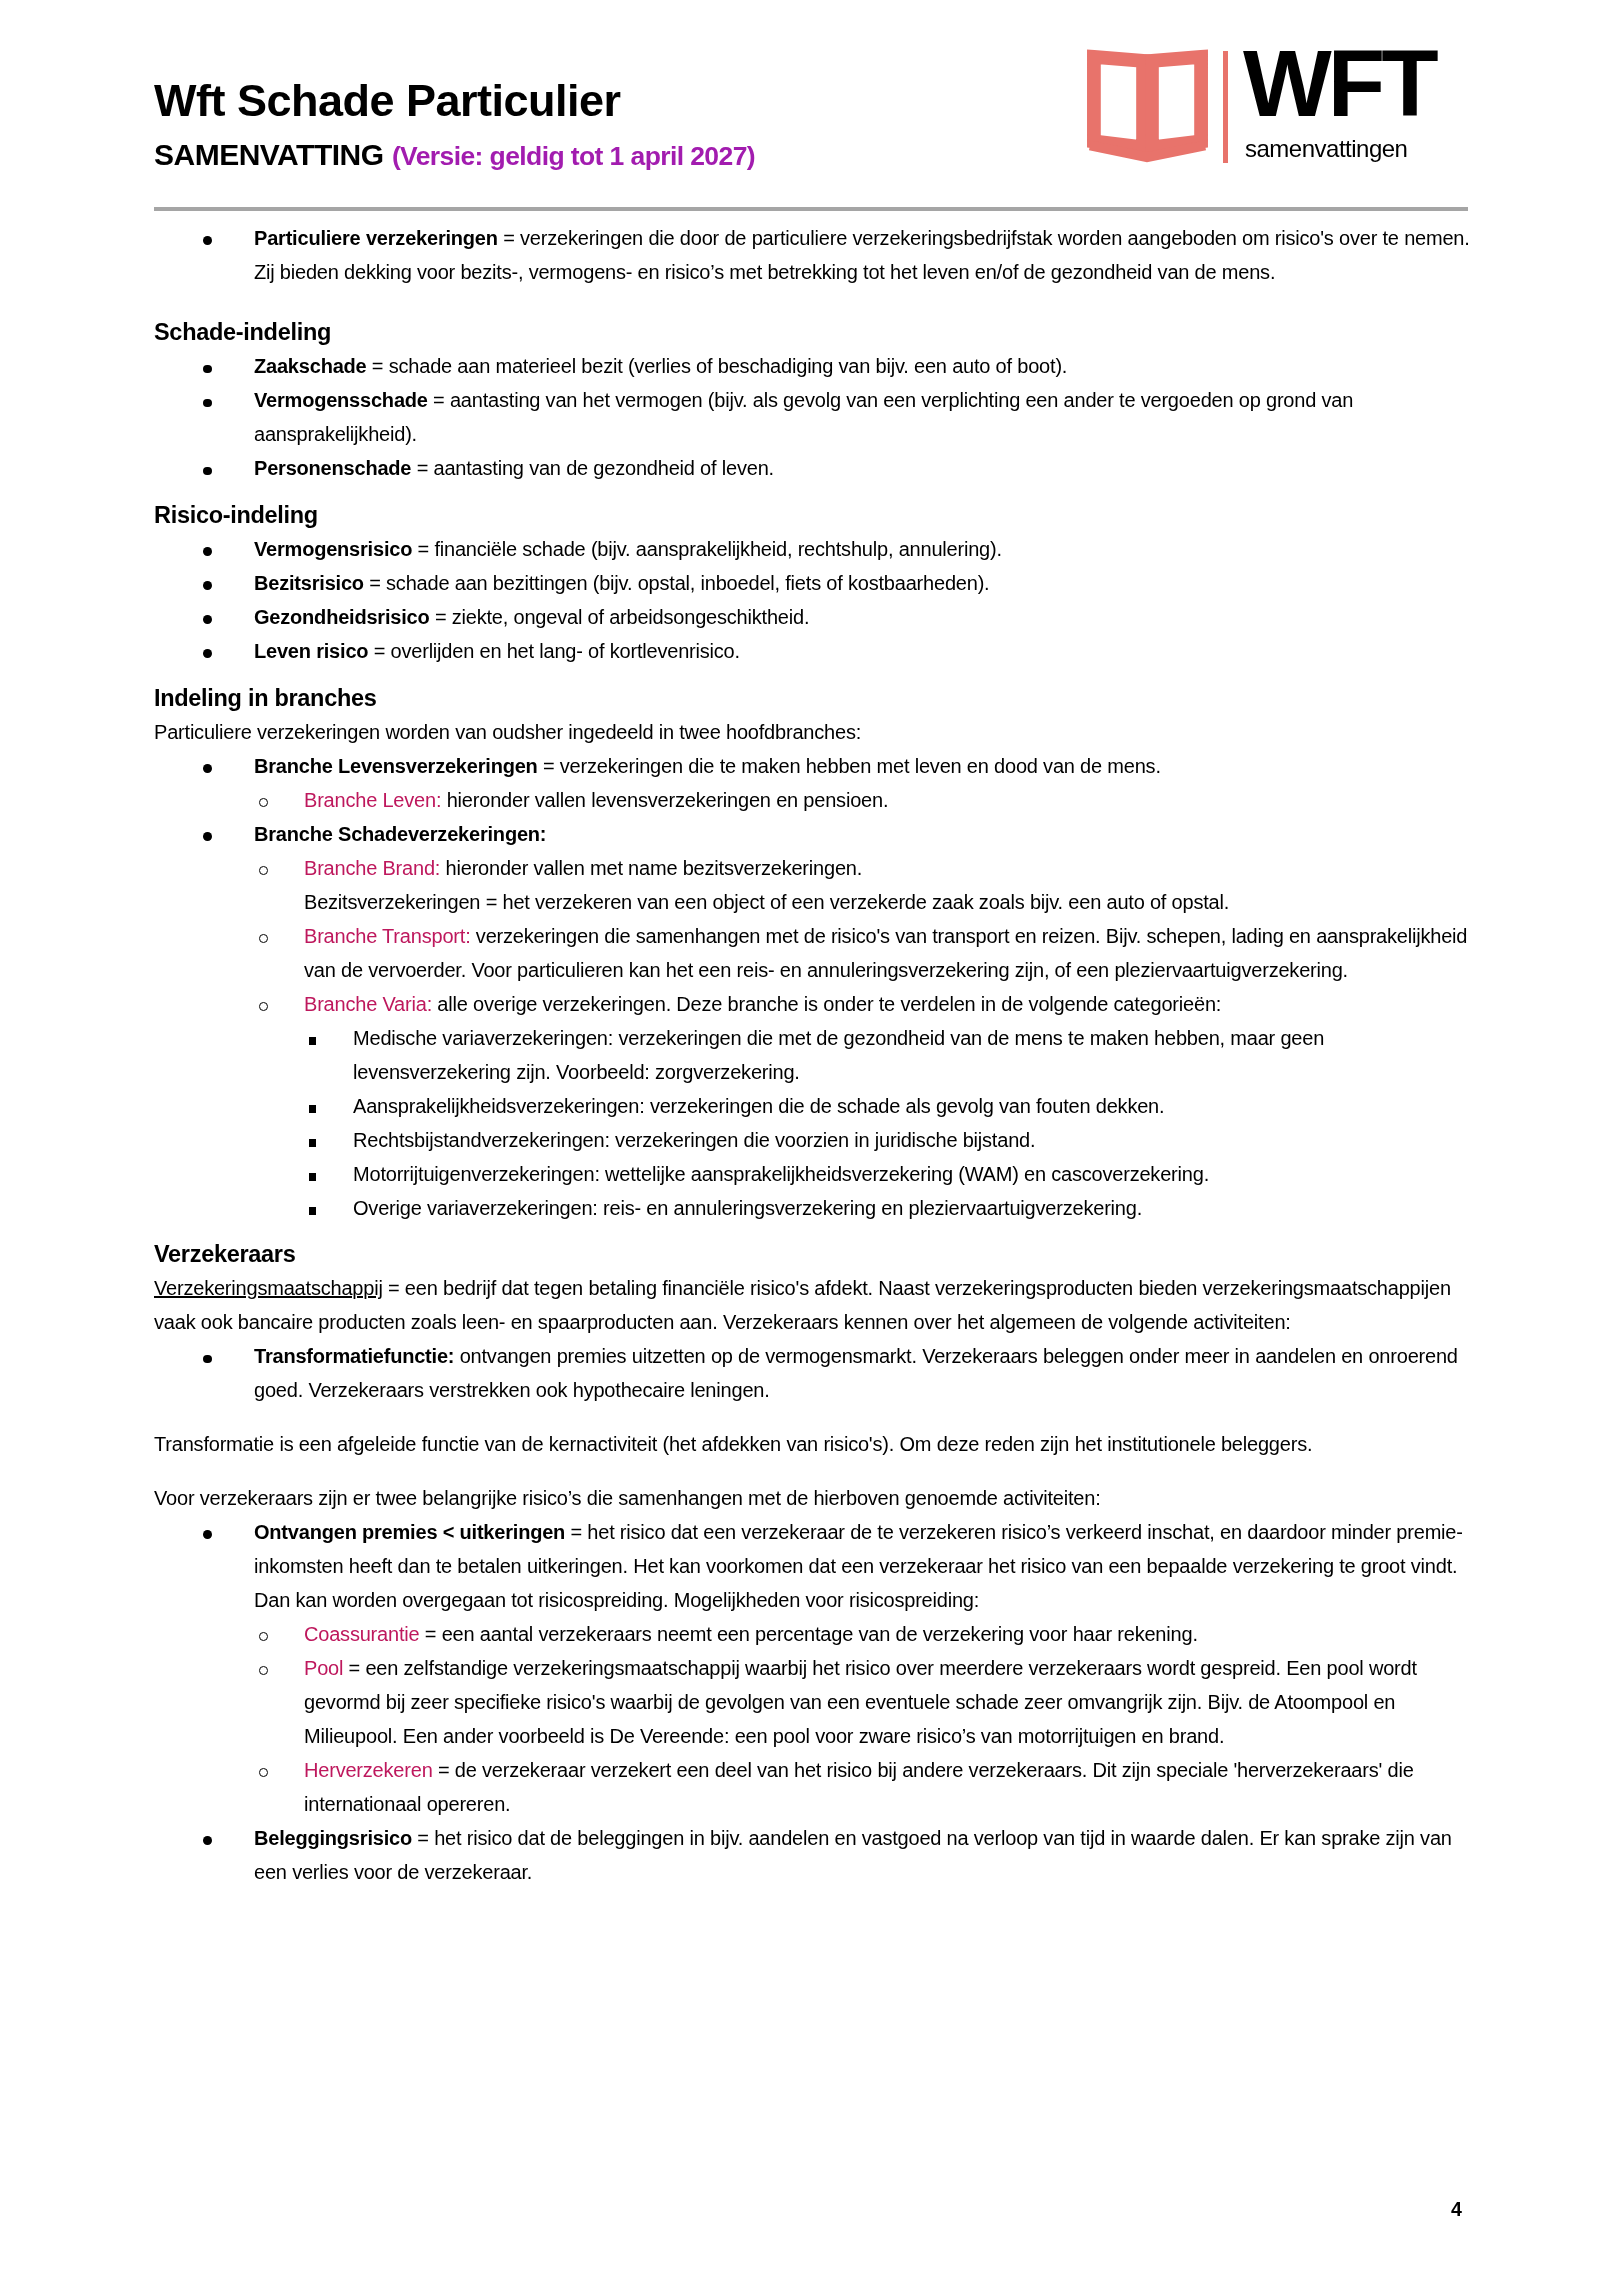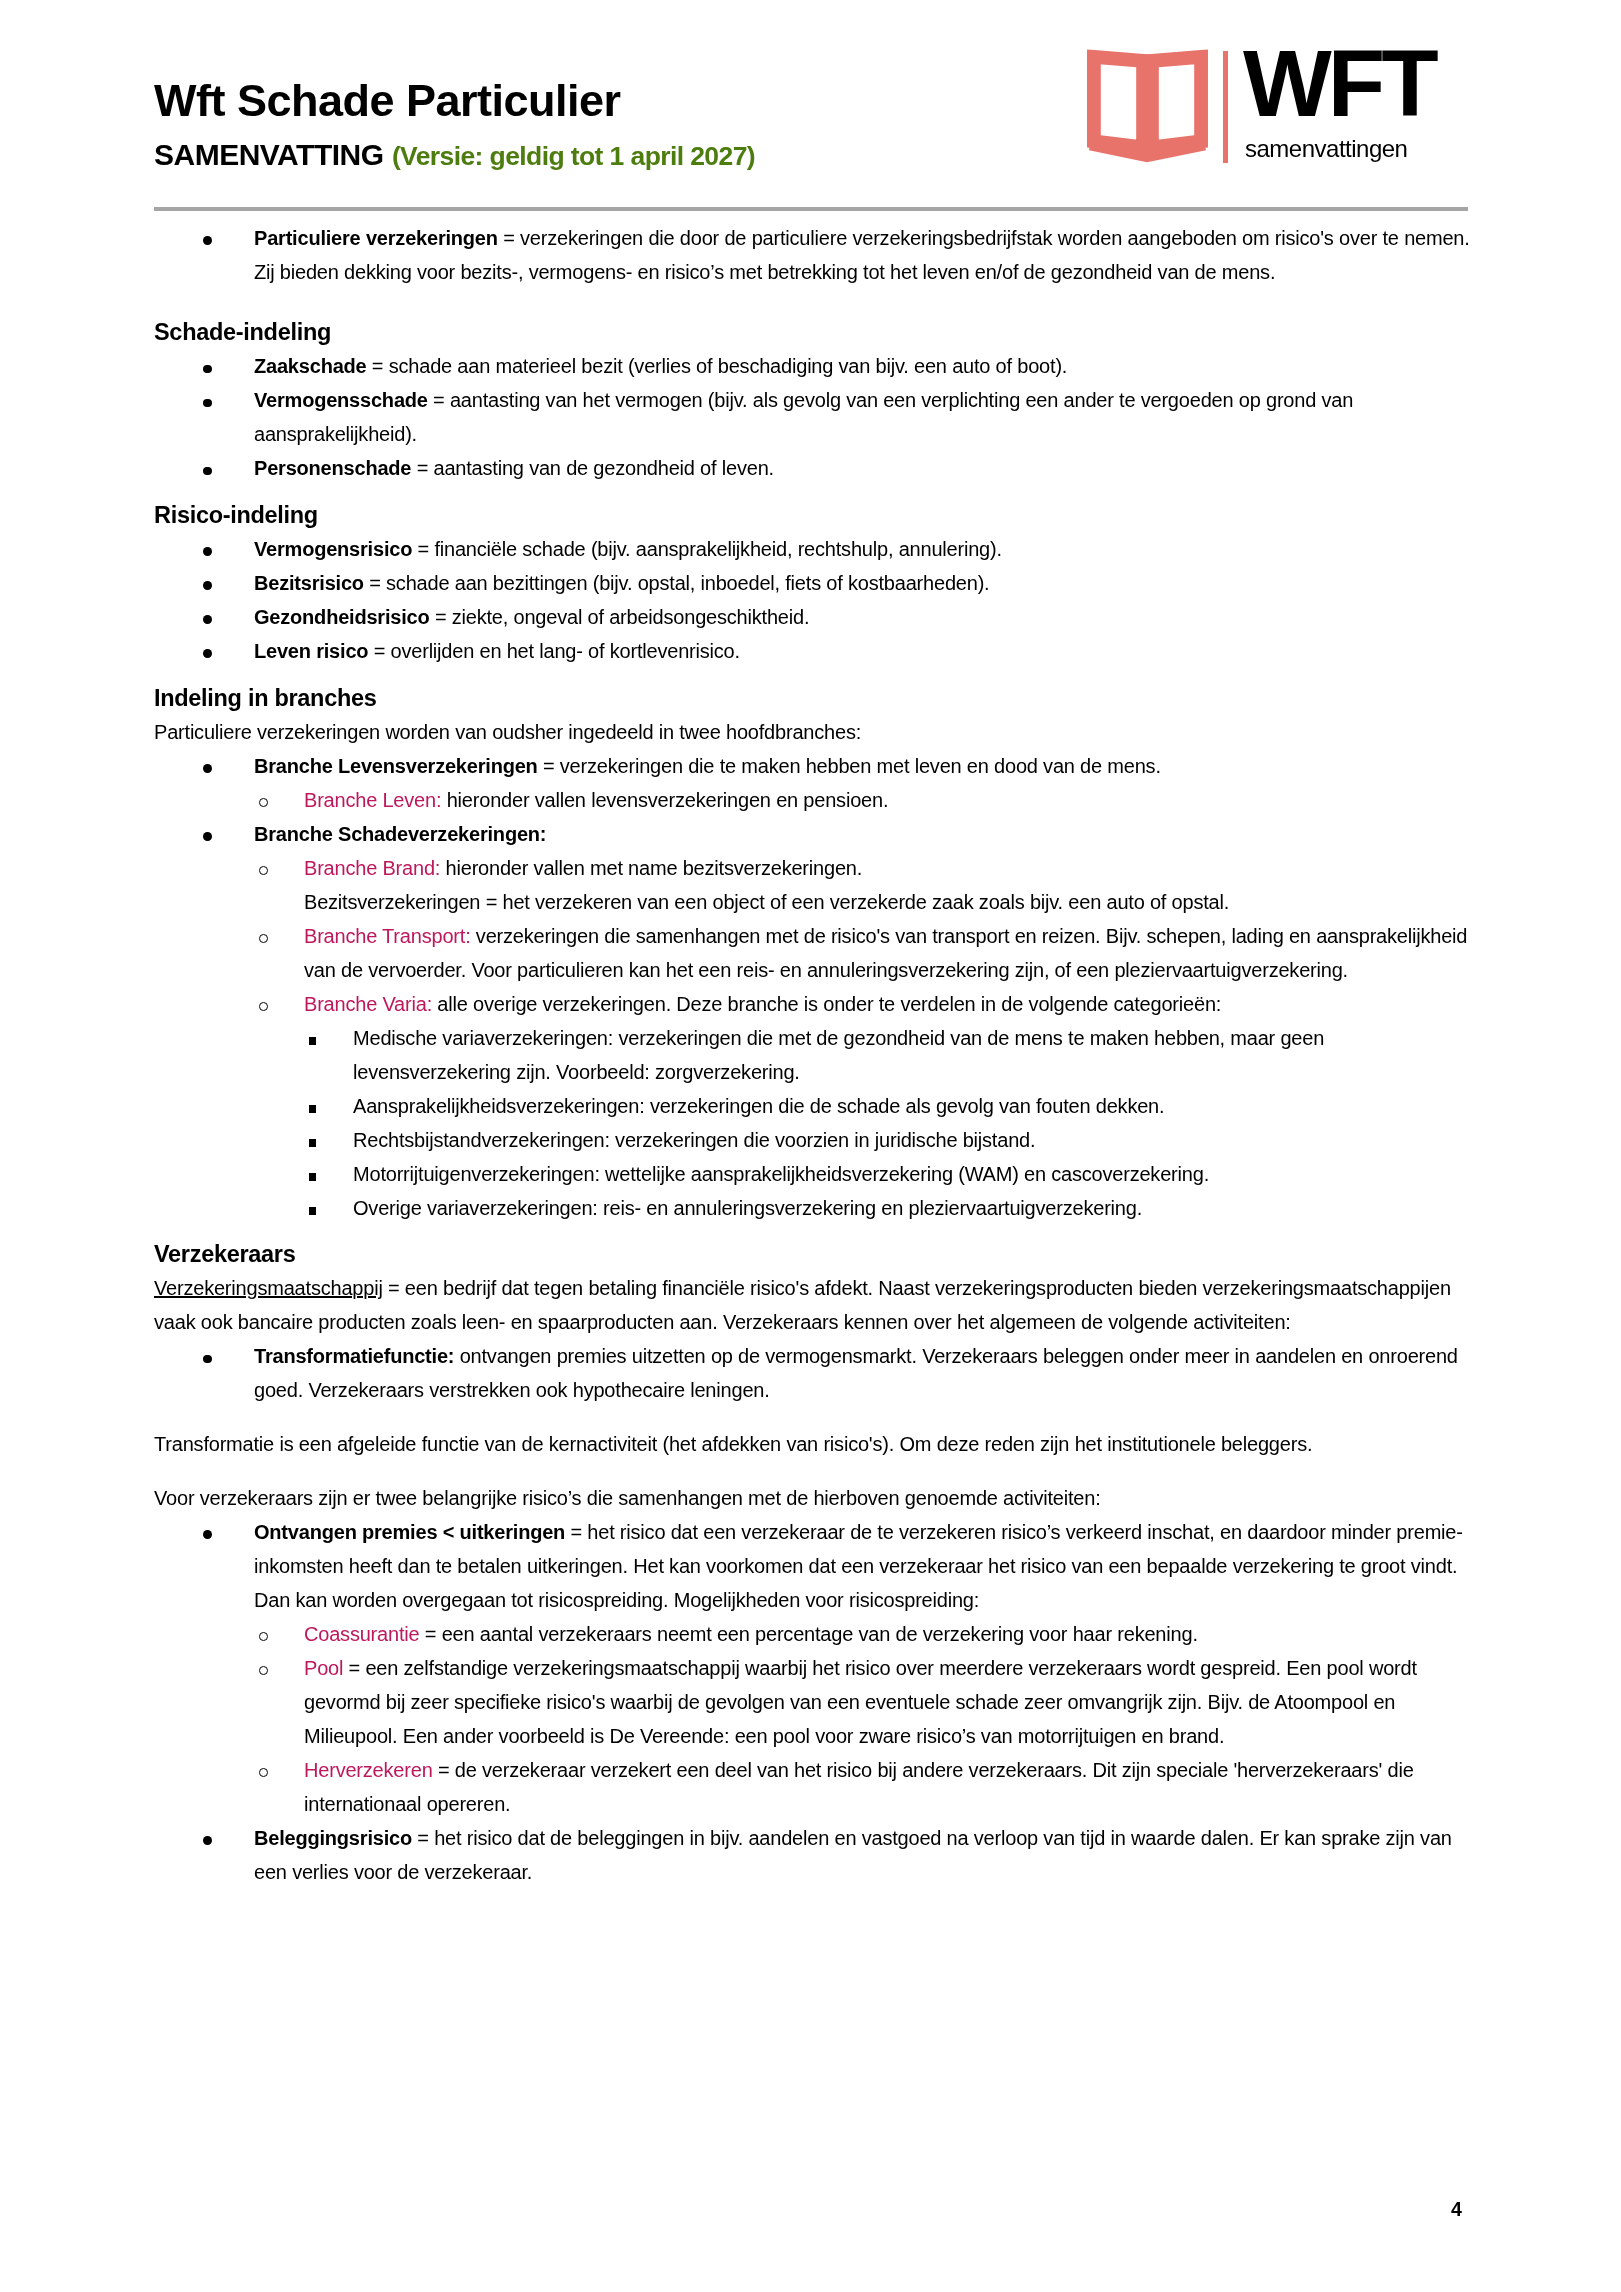--- a/index.html
+++ b/index.html
@@ -6,21 +6,21 @@
   body { width: 1621px; height: 2293px; position: relative; overflow: hidden;
          font-family: "Liberation Sans", "DejaVu Sans", sans-serif; color: #000; }
   .page { position: absolute; left: 0; top: 12px; width: 1602px; height: 2293px; }
 
   
   .title { position: absolute; left: 154px; top: 61px; font-size: 45px; font-weight: bold;
            letter-spacing: -0.5px; line-height: 55px; white-space: nowrap; }
   .subtitle { position: absolute; left: 154px; top: 123px; font-size: 30px; line-height: 39px;
               white-space: nowrap; }
   .subtitle .strong { font-weight: bold; letter-spacing: -0.5px; }
-  .subtitle .version { color: #4d7c0f; font-weight: bold; font-size: 26.5px; letter-spacing: -0.6px; }
+  .subtitle .version { color: #a21caf; font-weight: bold; font-size: 26.5px; letter-spacing: -0.6px; }
   .separator { position: absolute; left: 154px; top: 195px; width: 1314px; height: 3.9px; background: #a5a5a5; }
 
   .logo { position: absolute; left: 1086px; top: 35px; width: 392px; height: 127px; }
   .logo-book { position: absolute; left: 0; top: 0; width: 123px; height: 118px; }
   .logo-bar { position: absolute; left: 137px; top: 3.9px; width: 4.9px; height: 112px; background: #e8736b; }
   .logo-word { position: absolute; left: 157px; top: -11.8px; font-size: 94px; font-weight: bold;
                letter-spacing: -3.9px; line-height: 98px; }
   .logo-sub { position: absolute; left: 159px; top: 84px; font-size: 24px; line-height: 35px;
               letter-spacing: -0.5px; }
 

